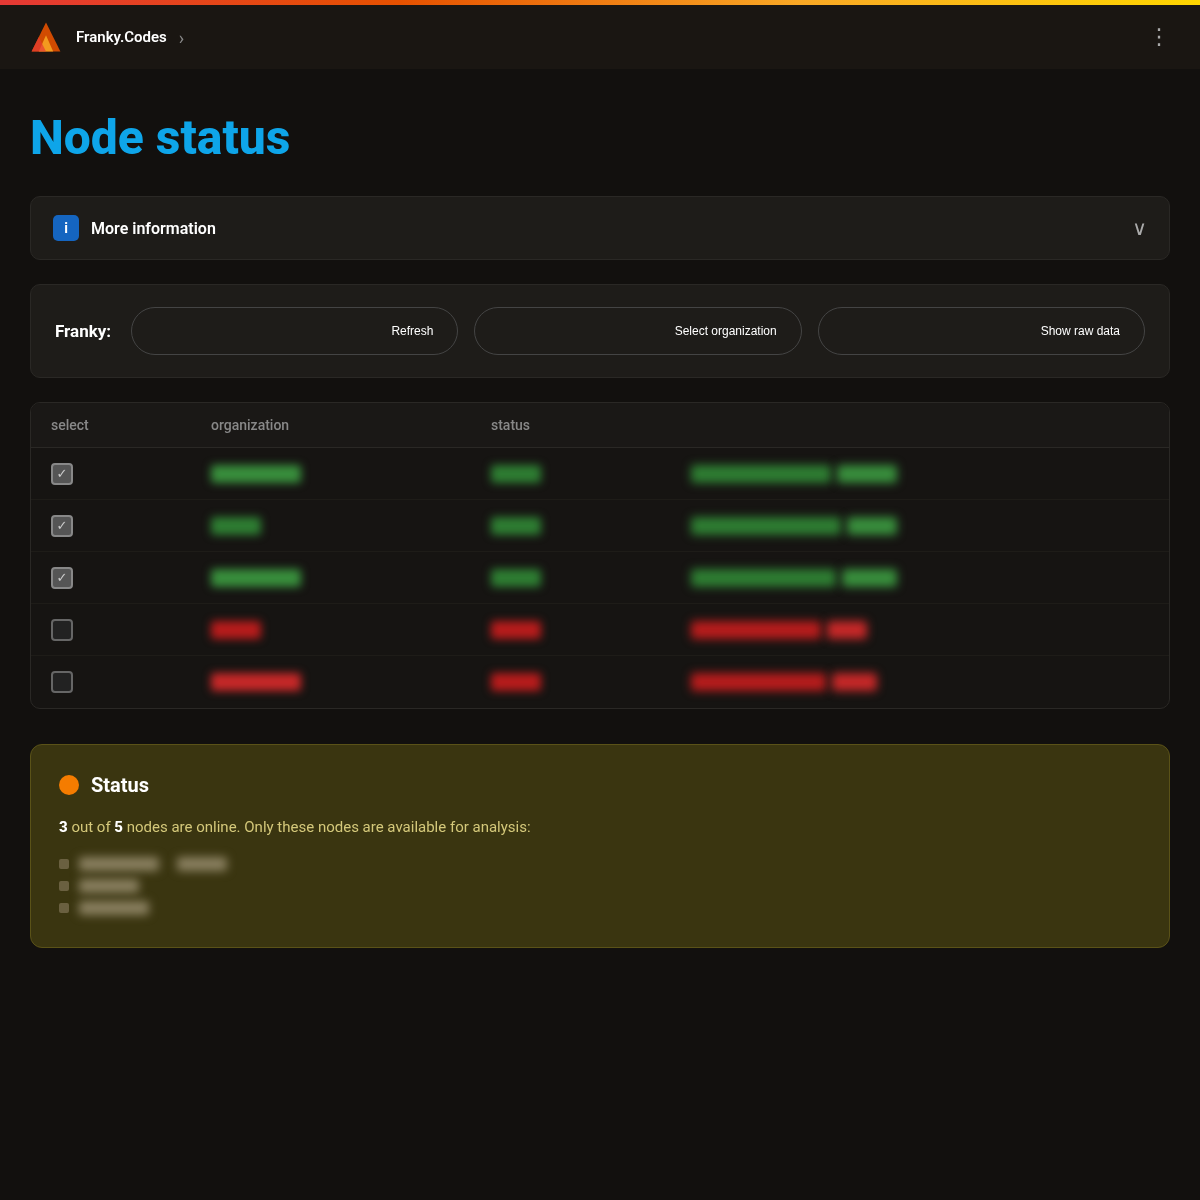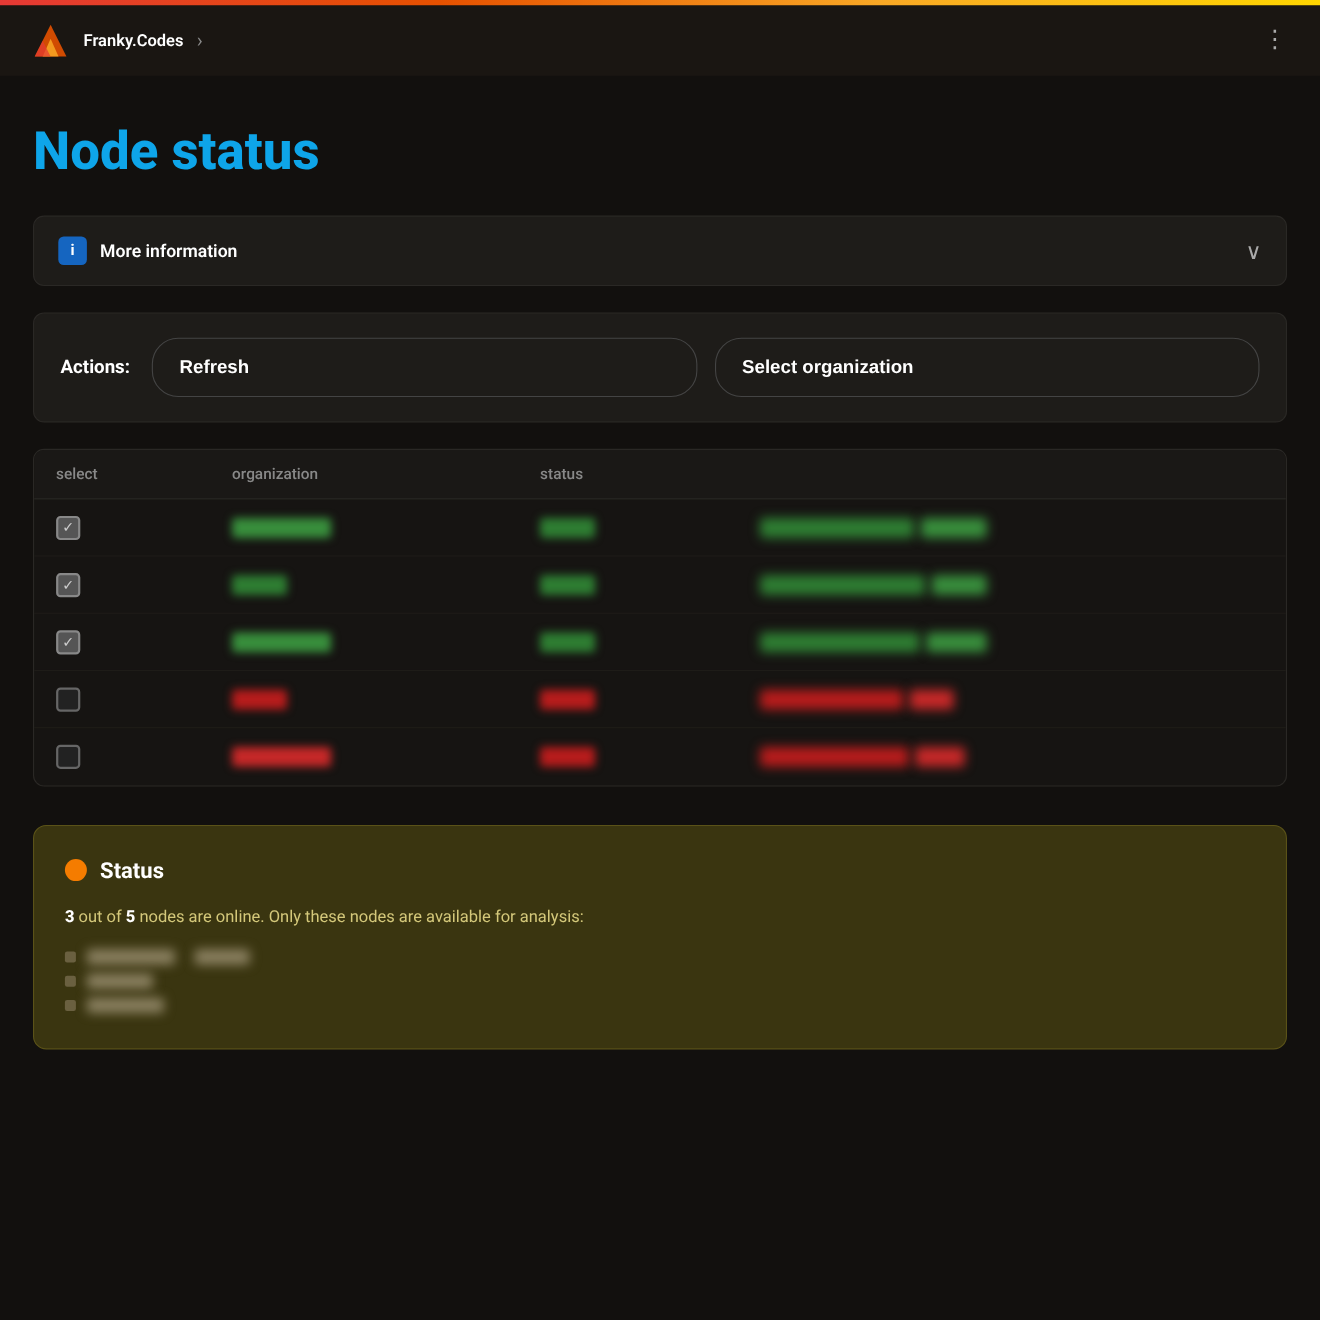--- a/index.html
+++ b/index.html
@@ -136,24 +136,24 @@
       margin-right: 4px;
     }
 
     .action-btn {
       flex: 1;
       background: transparent;
       border: 1.5px solid #444;
       border-radius: 24px;
       padding: 16px 24px;
       color: #ffffff;
-      font-size: 17px;
-      font-weight: 700;
+      font-size: 12px;
+      font-weight: 400;
       cursor: pointer;
-      text-align: left;
+      text-align: right;
       transition: background 0.15s;
     }
 
     
     .table-container {
       background: #161412;
       border: 1px solid #2a2825;
       border-radius: 10px;
       overflow: hidden;
       margin-bottom: 35px;
@@ -332,23 +332,24 @@
 
   <div class="info-card">
     <div class="info-card-left">
       <div class="info-icon">i</div>
       <span class="info-text">More information</span>
     </div>
     <span class="chevron-down">∨</span>
   </div>
 
   <div class="actions-bar">
-    <span class="actions-label">Actions:</span>
+    <span class="actions-label">Franky:</span>
     <button class="action-btn">Refresh</button>
     <button class="action-btn">Select organization</button>
+    <button class="action-btn">Show raw data</button>
   </div>
 
   <div class="table-container">
 
     <div class="table-header">
       <div class="table-header-cell">select</div>
       <div class="table-header-cell">organization</div>
       <div class="table-header-cell">status</div>
     </div>
 

